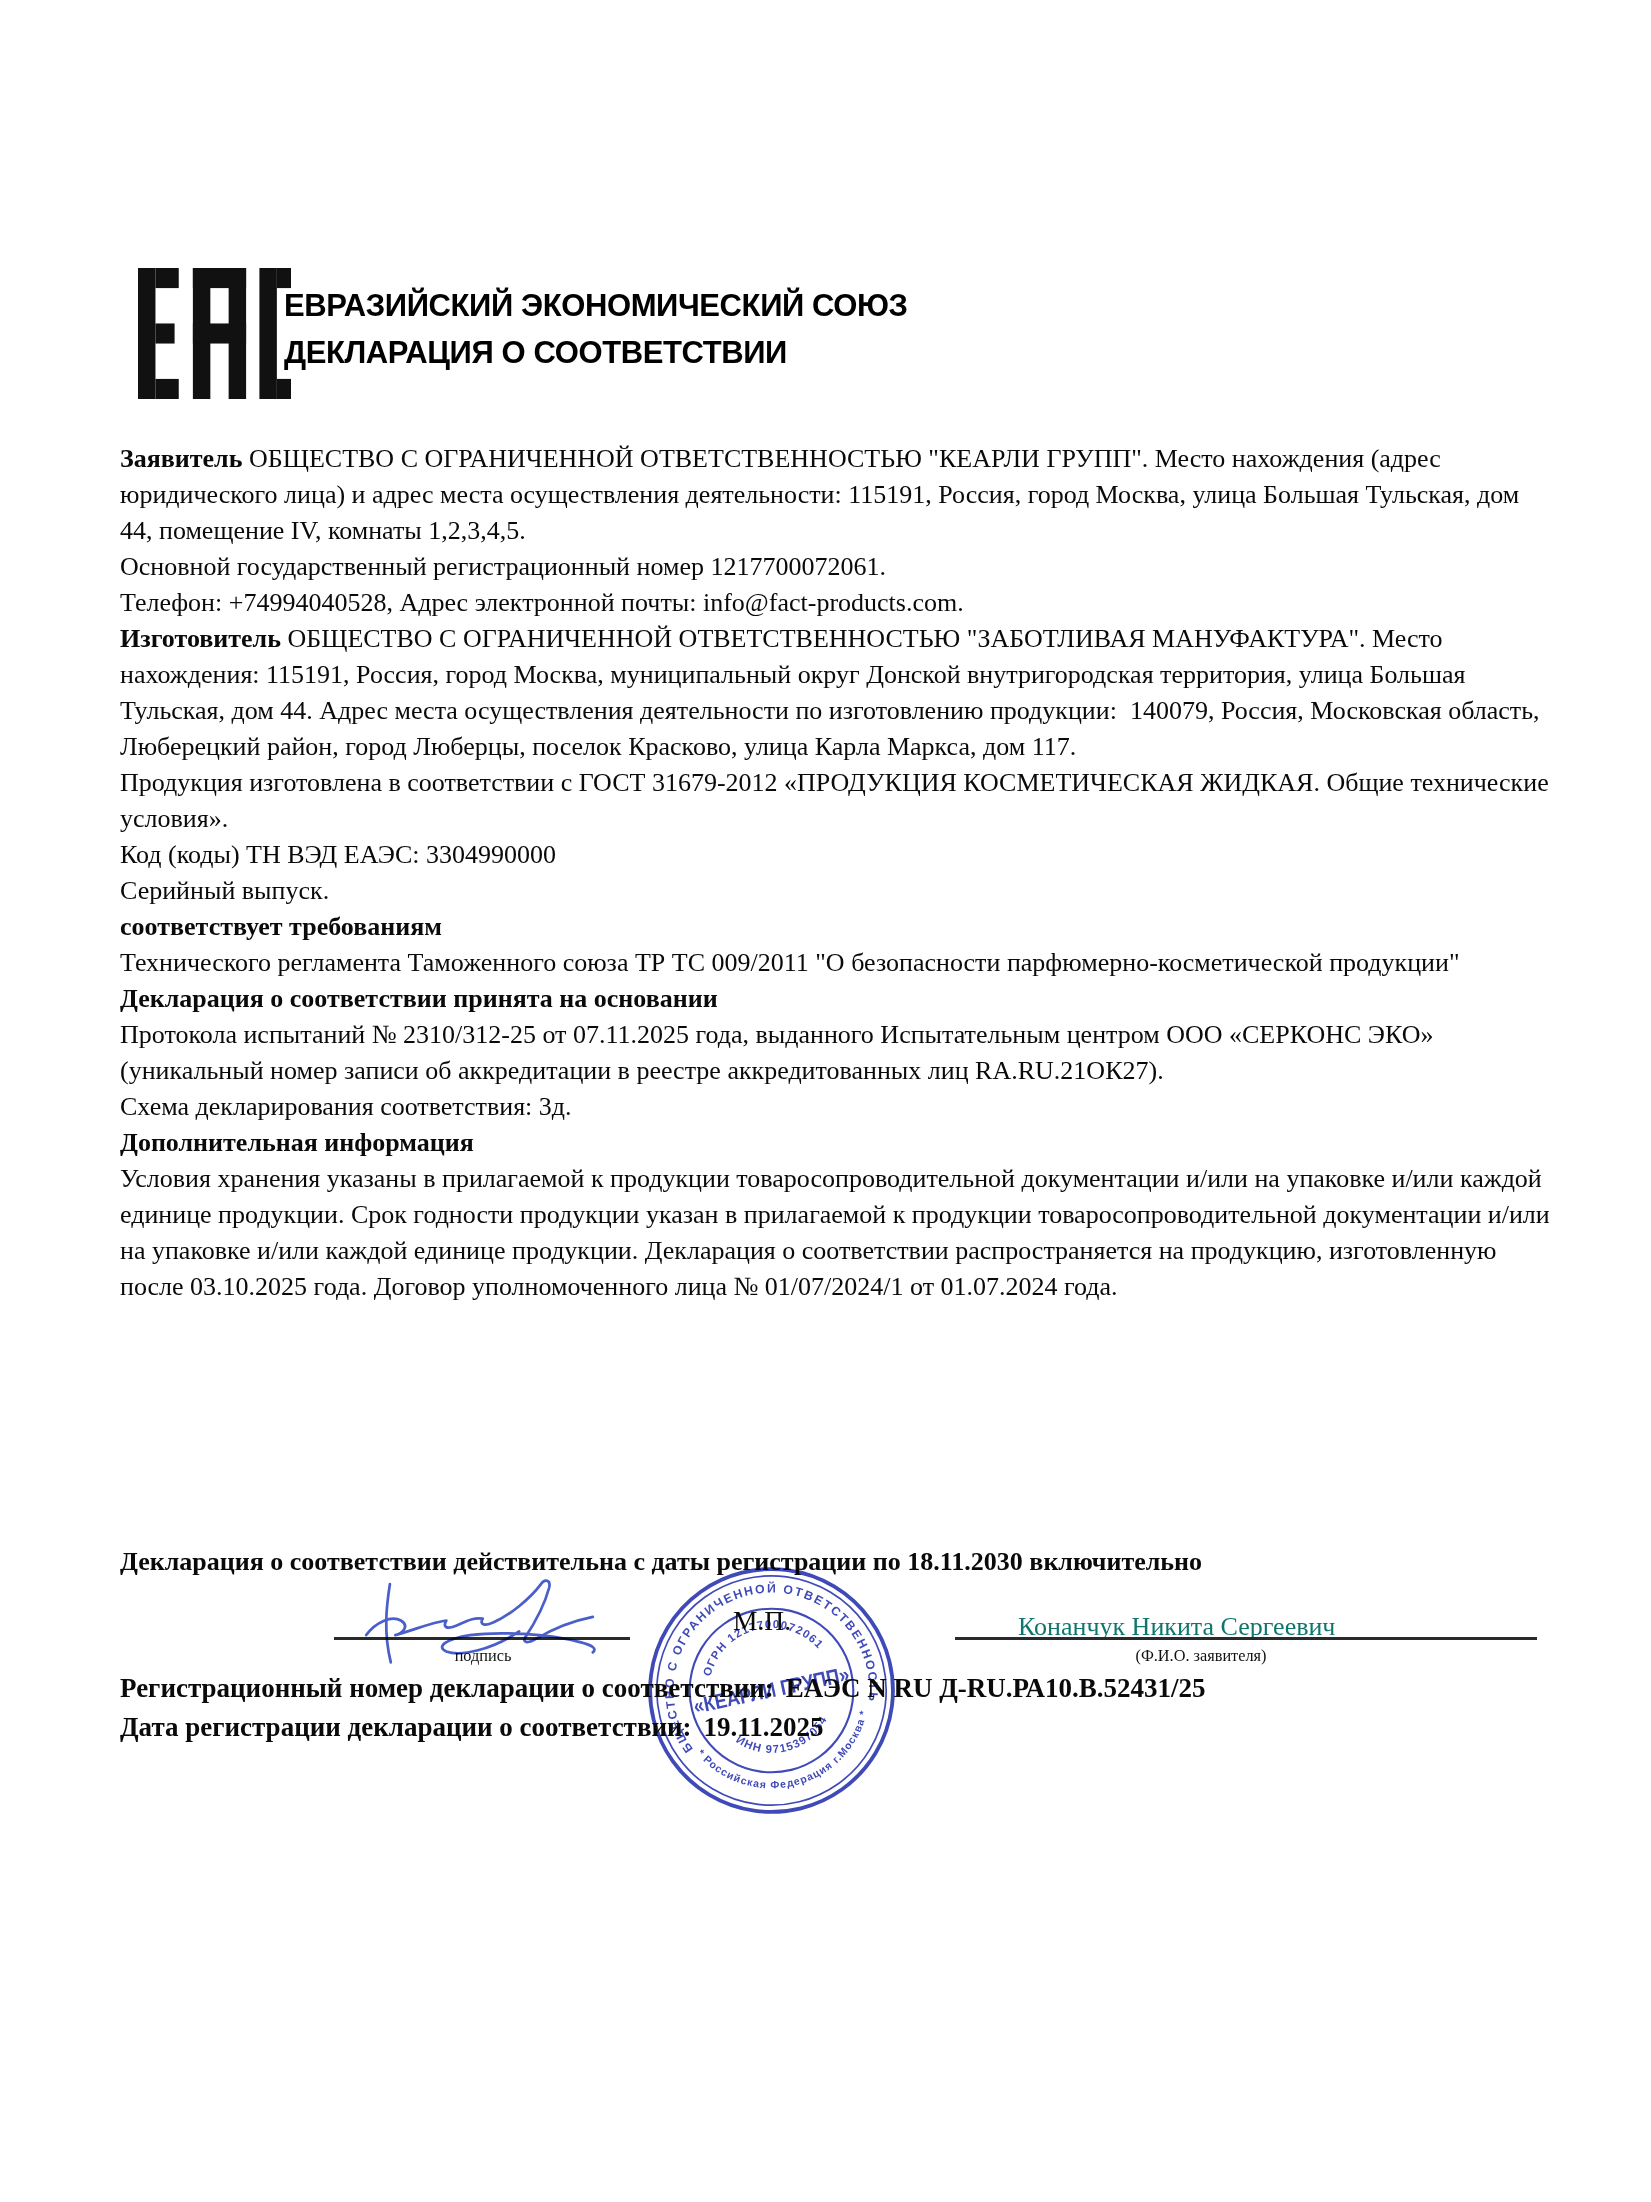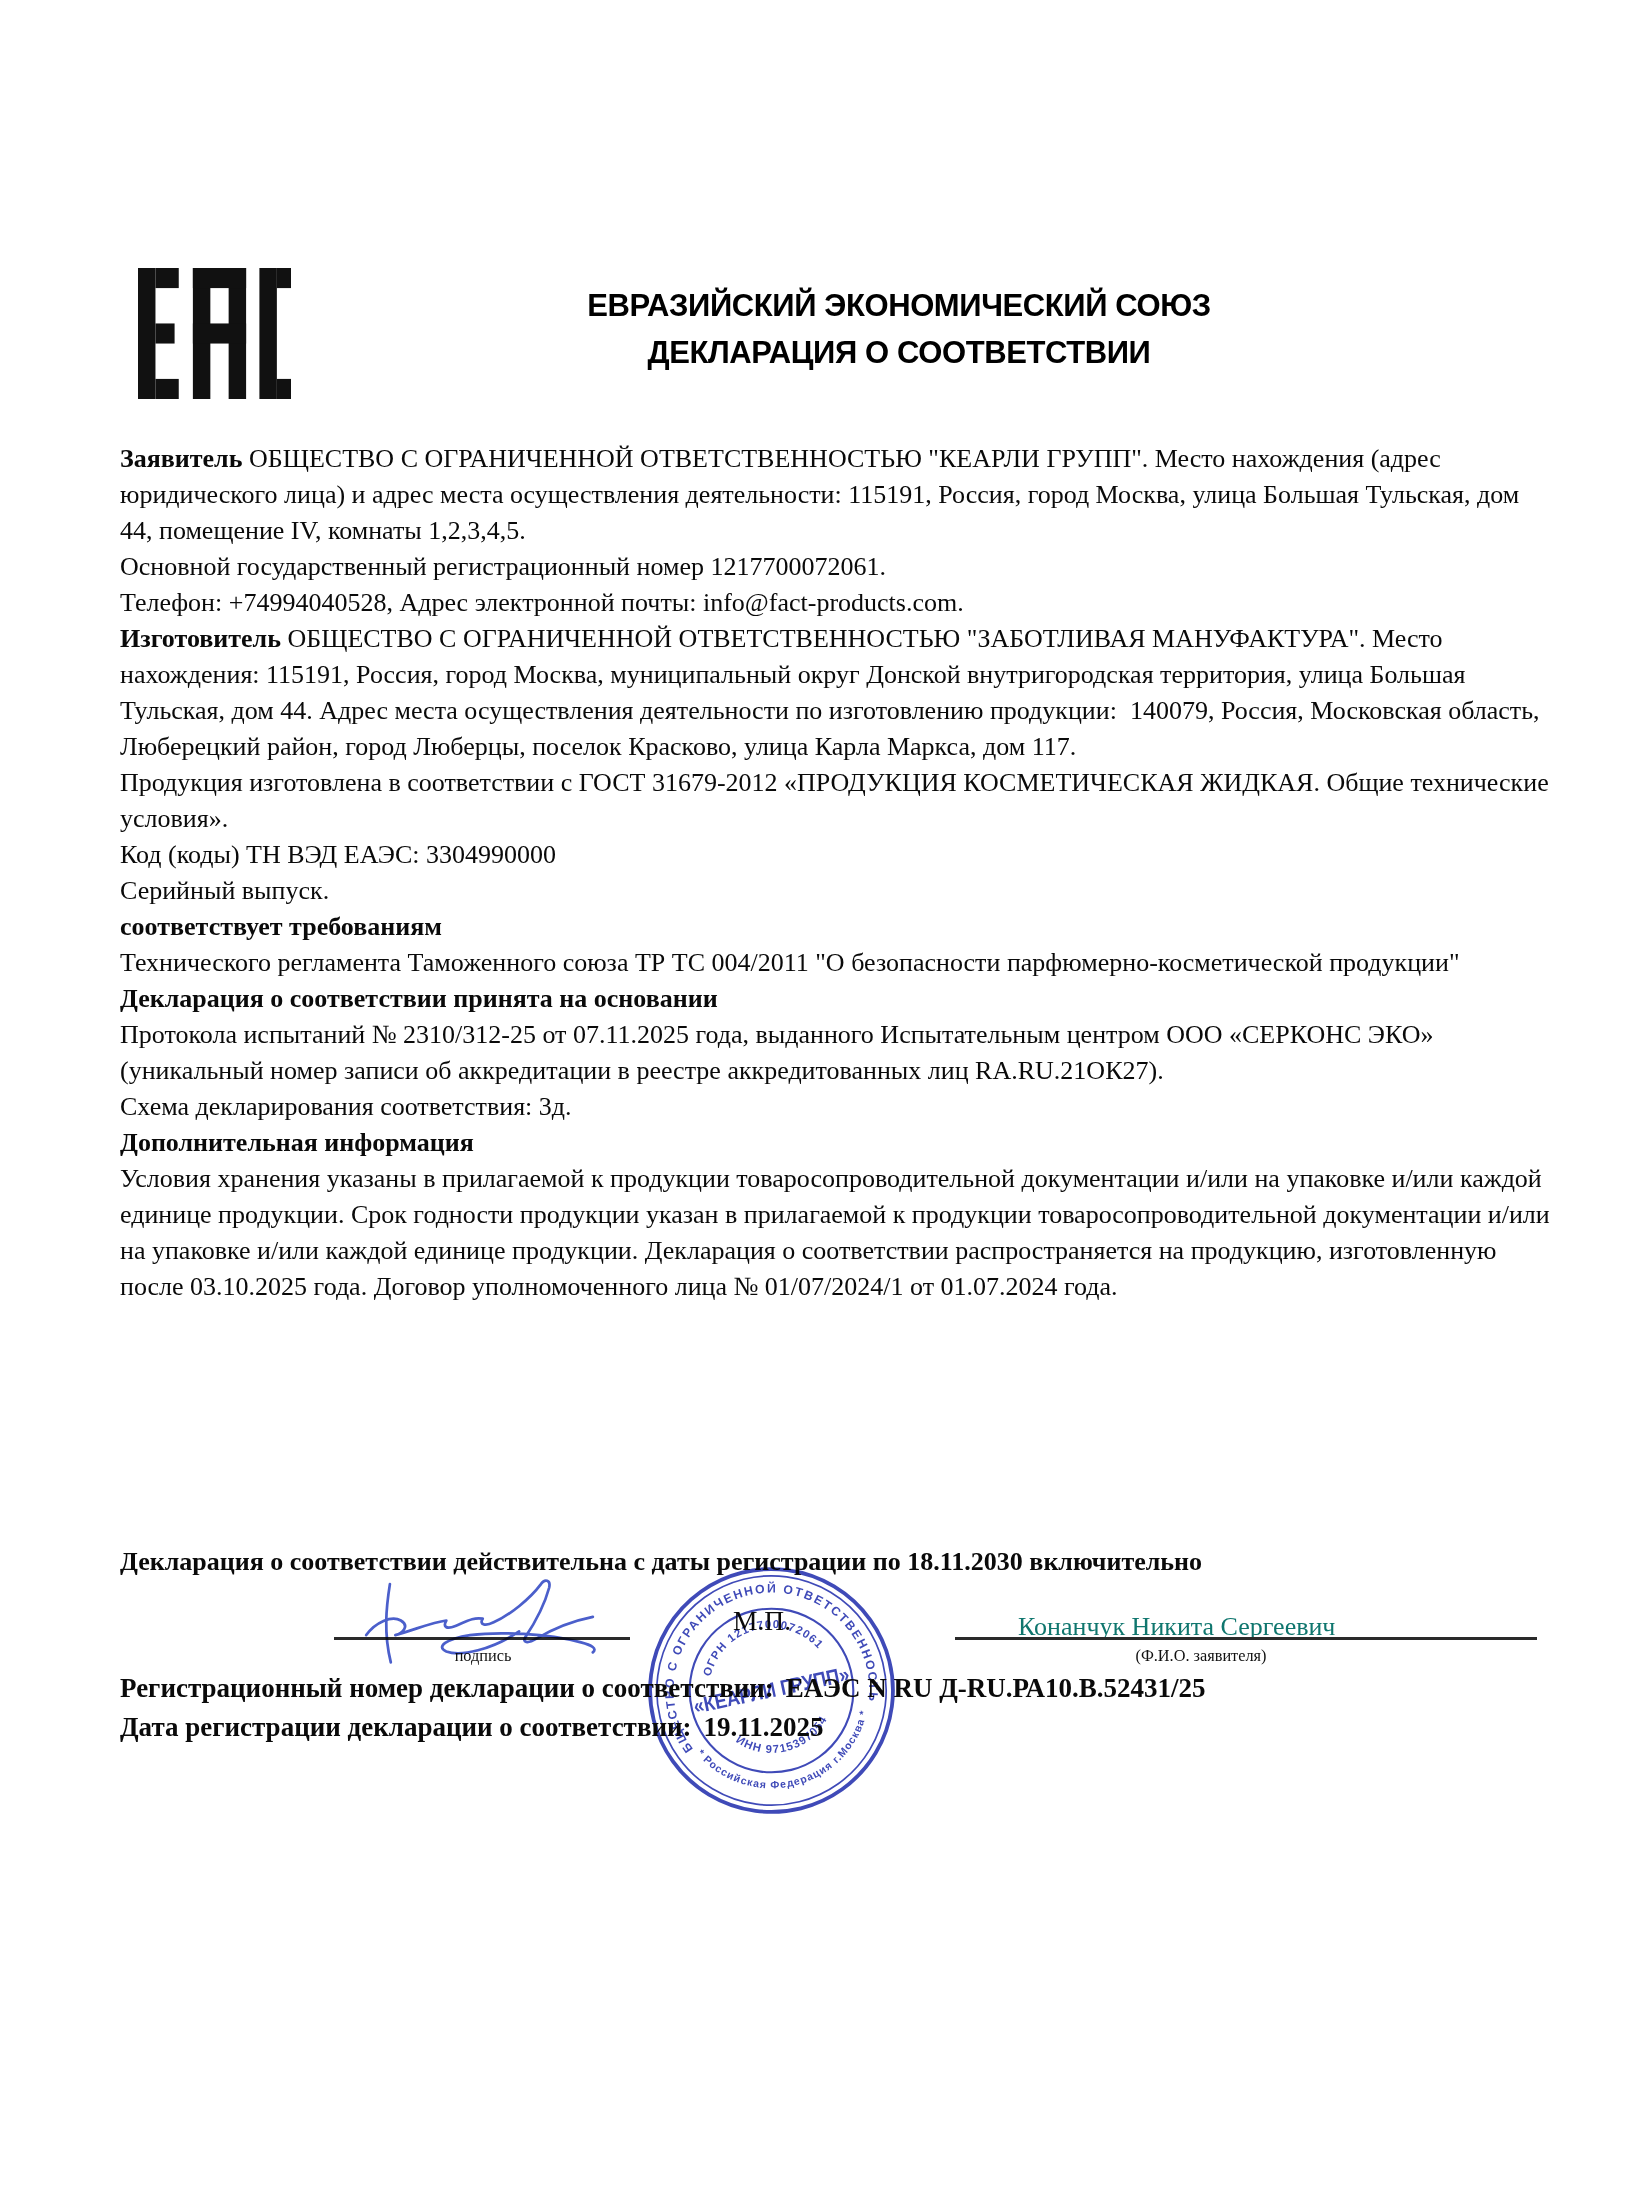--- a/index.html
+++ b/index.html
@@ -1,19 +1,19 @@
 <!DOCTYPE html>
 <html style="font-size:13.8px"><head>
 <meta charset="utf-8">
 <style>
   html,body{margin:0;padding:0;background:#ffffff;}
   .page{position:relative;width:1652px;height:2203px;background:#ffffff;overflow:hidden;
         font-family:"Liberation Serif","DejaVu Serif",serif;color:#0a0a0a;}
   .eac-logo{position:absolute;left:138px;top:268px;width:153px;height:131px;}
-  .title{position:absolute;left:284px;top:282px;width:1230px;text-align:center;
+  .title{position:absolute;left:284px;top:282px;width:1230px;
          font-family:"Liberation Sans","DejaVu Sans",sans-serif;font-weight:bold;
          font-size:31px;line-height:47px;letter-spacing:-0.4px;color:#000;}
   .doc-body{position:absolute;left:120px;top:441px;width:1435px;font-size:26px;line-height:36px;}
   .doc-body p{margin:0;white-space:pre-wrap;}
   .doc-body b{font-weight:bold;}
   .validity{position:absolute;left:120px;top:1547px;width:1435px;font-size:26px;font-weight:bold;white-space:pre-wrap;}
   .sig-line{position:absolute;height:3.4px;background:#2a2a2a;}
   .sig-line.left{left:334px;top:1637px;width:296px;}
   .sig-line.right{left:955px;top:1637px;width:582px;}
   .sig-caption{position:absolute;top:1646px;transform:translateX(-50%);font-size:16.3px;color:#111;text-align:right;}
@@ -59,21 +59,21 @@
 
   <div class="doc-body" id="document-body">
       <p><b>Заявитель</b><span> ОБЩЕСТВО С ОГРАНИЧЕННОЙ ОТВЕТСТВЕННОСТЬЮ "КЕАРЛИ ГРУПП". Место нахождения (адрес юридического лица) и адрес места осуществления деятельности: 115191, Россия, город Москва, улица Большая Тульская, дом 44, помещение IV, комнаты 1,2,3,4,5.</span></p>
       <p><span>Основной государственный регистрационный номер 1217700072061.</span></p>
       <p><span>Телефон: +74994040528, Адрес электронной почты: info@fact-products.com.</span></p>
       <p><b>Изготовитель</b><span> ОБЩЕСТВО С ОГРАНИЧЕННОЙ ОТВЕТСТВЕННОСТЬЮ "ЗАБОТЛИВАЯ МАНУФАКТУРА". Место нахождения: 115191, Россия, город Москва, муниципальный округ Донской внутригородская территория, улица Большая Тульская, дом 44. Адрес места осуществления деятельности по изготовлению продукции:  140079, Россия, Московская область, Люберецкий район, город Люберцы, поселок Красково, улица Карла Маркса, дом 117.</span></p>
       <p><span>Продукция изготовлена в соответствии с ГОСТ 31679-2012 «ПРОДУКЦИЯ КОСМЕТИЧЕСКАЯ ЖИДКАЯ. Общие технические условия».</span></p>
       <p><span>Код (коды) ТН ВЭД ЕАЭС: 3304990000</span></p>
       <p><span>Серийный выпуск.</span></p>
       <p><b>соответствует требованиям</b></p>
-      <p><span>Технического регламента Таможенного союза ТР ТС 004/2011 "О безопасности парфюмерно-косметической продукции"</span></p>
+      <p><span>Технического регламента Таможенного союза ТР ТС 009/2011 "О безопасности парфюмерно-косметической продукции"</span></p>
       <p><b>Декларация о соответствии принята на основании</b></p>
       <p><span>Протокола испытаний № 2310/312-25 от 07.11.2025 года, выданного Испытательным центром ООО «СЕРКОНС ЭКО» (уникальный номер записи об аккредитации в реестре аккредитованных лиц RA.RU.21ОК27).</span></p>
       <p><span>Схема декларирования соответствия: 3д.</span></p>
       <p><b>Дополнительная информация</b></p>
       <p><span>Условия хранения указаны в прилагаемой к продукции товаросопроводительной документации и/или на упаковке и/или каждой единице продукции. Срок годности продукции указан в прилагаемой к продукции товаросопроводительной документации и/или на упаковке и/или каждой единице продукции. Декларация о соответствии распространяется на продукцию, изготовленную после 03.10.2025 года. Договор уполномоченного лица № 01/07/2024/1 от 01.07.2024 года.</span></p>
     </div>
 
   <div class="validity">Декларация о соответствии действительна с даты регистрации по 18.11.2030 включительно</div>
 
   <div class="mp-label">М.П.</div>

